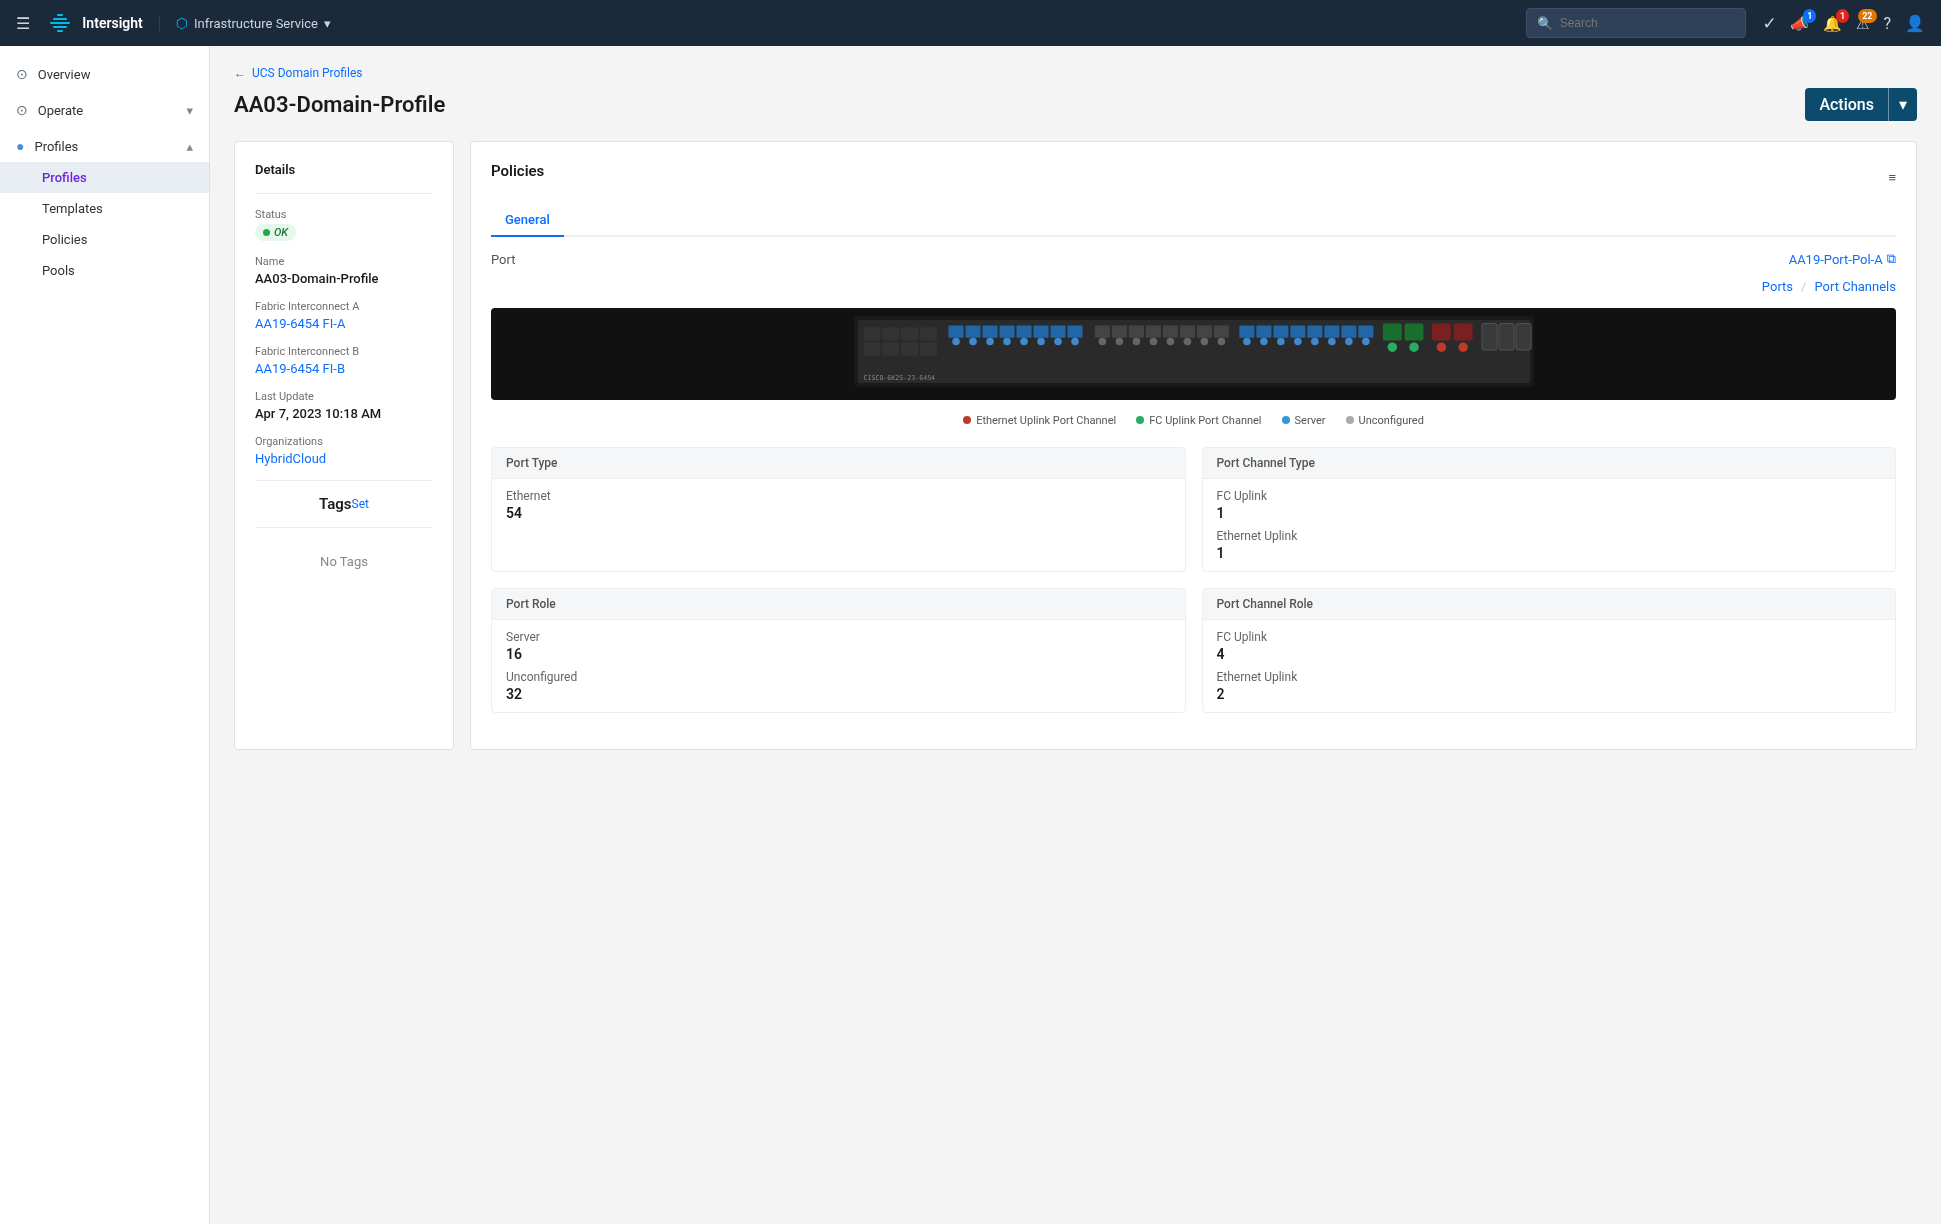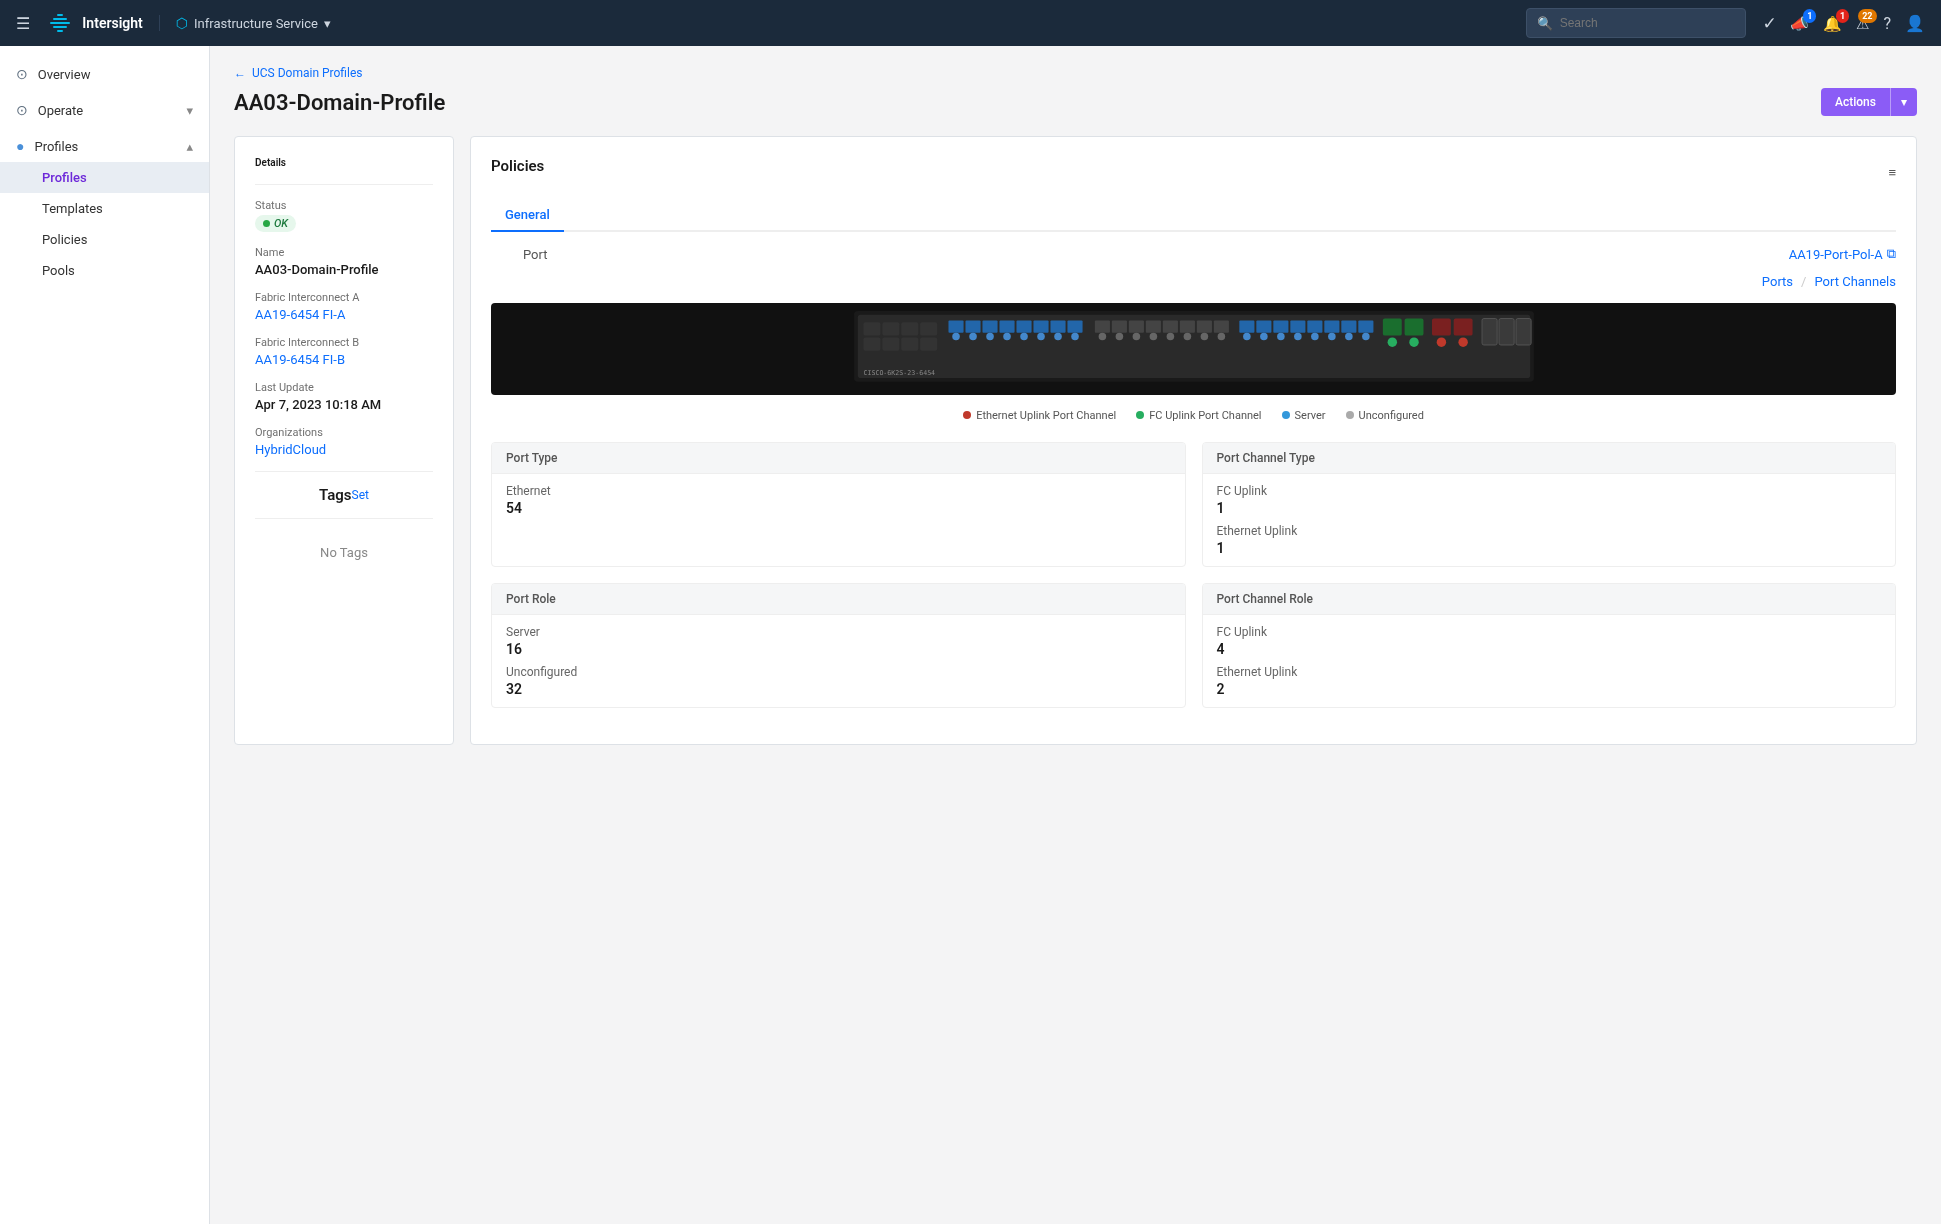--- a/index.html
+++ b/index.html
@@ -88,41 +88,41 @@
     }
 
     
     .breadcrumb { display: flex; align-items: center; gap: 6px; color: #0d6efd; font-size: 12px; margin-bottom: 8px; cursor: pointer; }
 
     
     .page-header { display: flex; align-items: center; justify-content: space-between; margin-bottom: 20px; }
     .page-title { font-size: 22px; font-weight: 600; color: #1a1a1a; }
     .actions-btn {
       display: flex; align-items: center;
-      background: #8b5cf6; color: #fff;
+      background: #0c4a6e; color: #fff;
       border: none; border-radius: 4px;
-      font-size: 12px; font-weight: 500;
+      font-size: 16px; font-weight: 500;
       cursor: pointer; overflow: hidden;
     }
     .actions-btn .btn-label { padding: 7px 14px; }
     .actions-btn .btn-divider { width: 1px; background: rgba(255,255,255,0.4); align-self: stretch; }
     .actions-btn .btn-caret { padding: 7px 10px; }
 
     
     .card-row { display: flex; gap: 16px; }
 
     
     .details-card {
       background: #fff;
       border-radius: 4px;
       border: 1px solid #dde1e6;
       padding: 20px;
       width: 220px; min-width: 220px;
     }
-    .details-title { font-size: 10px; font-weight: 600; margin-bottom: 16px; color: #1a1a1a; }
+    .details-title { font-size: 13px; font-weight: 600; margin-bottom: 16px; color: #1a1a1a; }
     .details-divider { border: none; border-top: 1px solid #eee; margin: 14px 0; }
     .detail-item { margin-bottom: 14px; }
     .detail-label { font-size: 11px; color: #707070; margin-bottom: 3px; }
     .detail-value { font-size: 13px; color: #1a1a1a; font-weight: 500; }
     .detail-value.link { color: #0d6efd; font-weight: 400; cursor: pointer; }
     .status-badge {
       display: inline-flex; align-items: center; gap: 4px;
       background: #e6f7ec; color: #1d7a3e; border-radius: 10px;
       padding: 2px 8px; font-size: 11px; font-weight: 500; font-style: italic;
     }
@@ -150,21 +150,20 @@
     .tab {
       padding: 8px 14px; font-size: 13px; cursor: pointer; color: #555;
       border-bottom: 2px solid transparent; margin-bottom: -2px;
     }
     .tab.active { color: #0d6efd; border-bottom-color: #0d6efd; font-weight: 500; }
 
     
     .port-policy-row {
       display: flex; align-items: center; justify-content: space-between;
       margin-bottom: 12px;
-      margin-left: 32px;
     }
     .port-label { font-size: 13px; color: #555; }
     .port-policy-name { font-size: 13px; color: #0d6efd; cursor: pointer; display: flex; align-items: center; gap: 4px; }
 
     
     .port-nav { display: flex; align-items: center; gap: 0; margin-bottom: 14px; justify-content: flex-end; }
     .port-nav-item { font-size: 13px; color: #0d6efd; cursor: pointer; }
     .port-nav-divider { color: #ccc; margin: 0 8px; }
 
     

